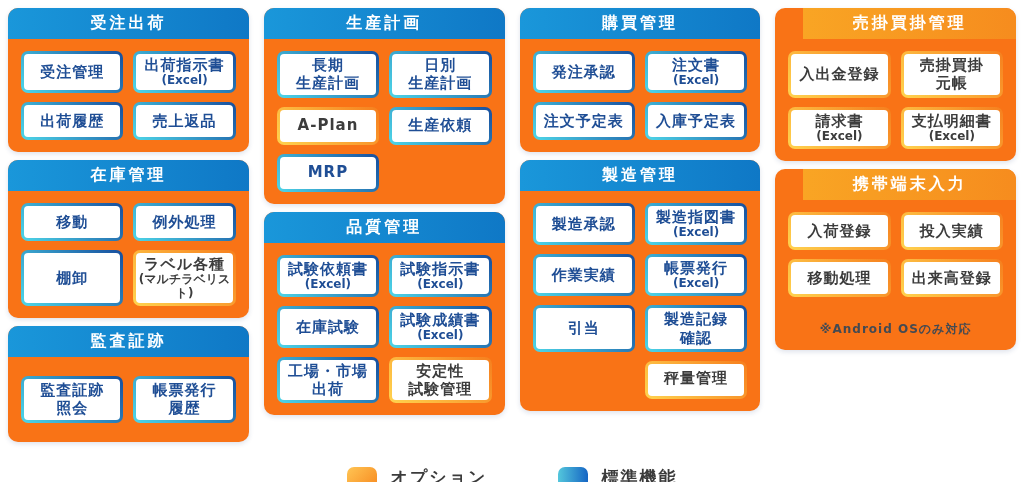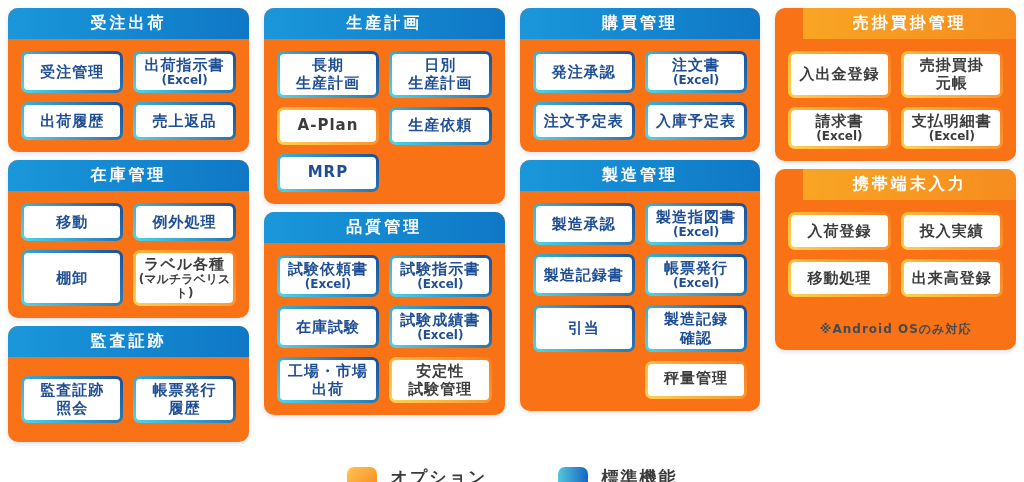--- a/index.html
+++ b/index.html
@@ -213,21 +213,21 @@
       <div class="panel-header blue">製造管理</div>
       <div class="panel-body">
         <div class="btn std">
             <span class="lbl">製造承認</span>
           </div>
         <div class="btn std">
             <span class="lbl">製造指図書</span>
             <span class="sub">(Excel)</span>
           </div>
         <div class="btn std">
-            <span class="lbl">製造記録書</span>
+            <span class="lbl">作業実績</span>
           </div>
         <div class="btn std">
             <span class="lbl">帳票発行</span>
             <span class="sub">(Excel)</span>
           </div>
         <div class="btn std">
             <span class="lbl">引当</span>
           </div>
         <div class="btn std">
             <span class="lbl">製造記録

